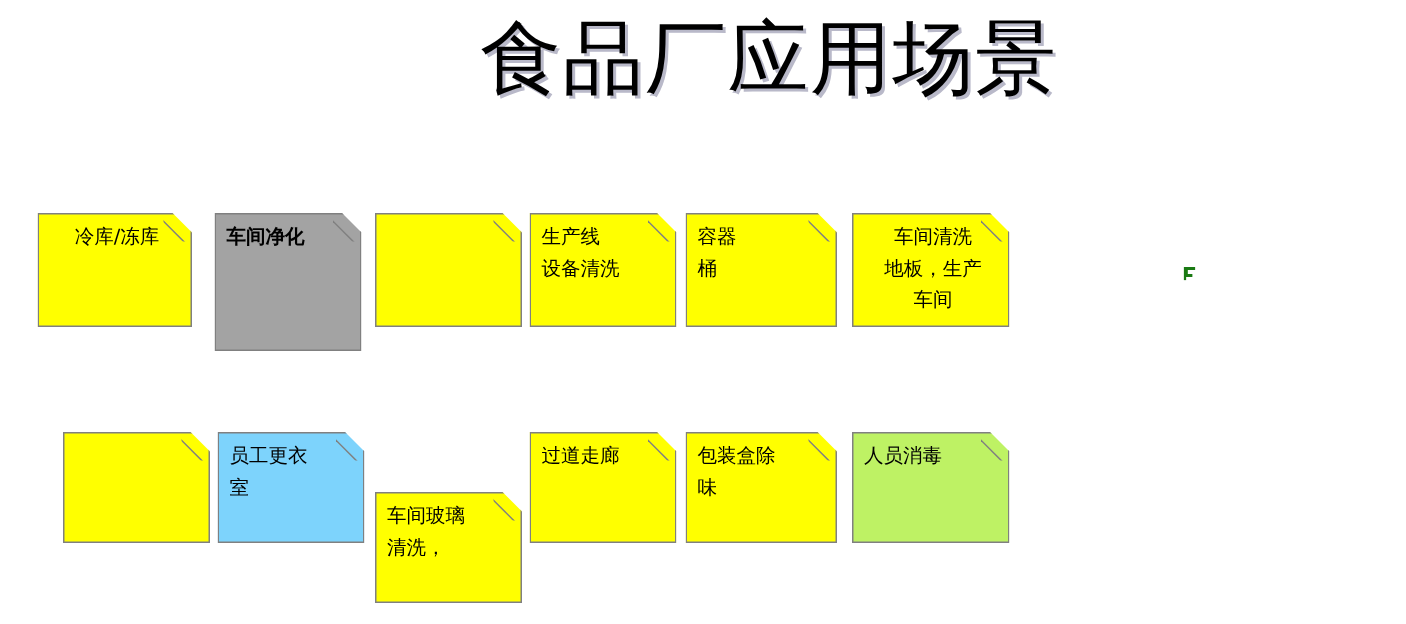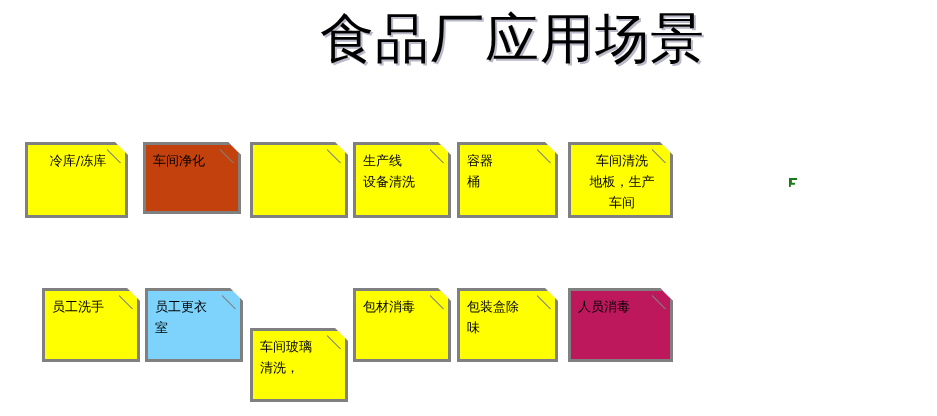--- a/index.html
+++ b/index.html
@@ -42,21 +42,21 @@
     text-shadow: 2px 2px 0 #b9b9c9;
     white-space: nowrap;
     padding-left: 44px;
   }
 
   
   .note {
     position: absolute;
     box-sizing: border-box;
     background: #ffff00;
-    border: 3px solid #4d7c0f;
+    border: 1px solid #4d7c0f;
     -webkit-clip-path: polygon(0 0, calc(100% - 13px) 0, 100% 13px, 100% 100%, 0 100%);
     clip-path: polygon(0 0, calc(100% - 13px) 0, 100% 13px, 100% 100%, 0 100%);
   }
   
   .note::before {
     content: "";
     position: absolute;
     left: 0; top: 0; right: 0; bottom: 0;
     background:
       linear-gradient(to bottom right, transparent 0, transparent 0) ;
@@ -115,21 +115,21 @@
 <div id="slide" style="background: rgb(255, 255, 255);">
 
   <div id="title" style="color: rgb(0, 0, 0);">食品厂应用场景</div>
 
   <div id="notes-layer">
       <div>
         <div class="note center" style="left: 25px; top: 142px; width: 103px; height: 76px; background: rgb(255, 255, 0); border-color: rgb(128, 128, 128);">
           <span class="edge"></span>
           <div class="note-text">冷库/冻库</div>
         </div>
-        <div class="note" style="left: 143px; top: 142px; width: 98px; height: 72px; background: #c2410c; border-color: rgb(128, 128, 128);">
+        <div class="note" style="left: 143px; top: 142px; width: 98px; height: 92px; background: #a3a3a3; border-color: rgb(128, 128, 128); font-weight: bold;">
           <span class="edge"></span>
           <div class="note-text">车间净化</div>
         </div>
         <div class="note" style="left: 250px; top: 142px; width: 98px; height: 76px; background: rgb(255, 255, 0); border-color: rgb(128, 128, 128);">
           <span class="edge"></span>
         </div>
         <div class="note" style="left: 353px; top: 142px; width: 98px; height: 76px; background: rgb(255, 255, 0); border-color: rgb(128, 128, 128);">
           <span class="edge"></span>
           <div class="note-text">生产线
 设备清洗</div>
@@ -142,42 +142,41 @@
         <div class="note center" style="left: 568px; top: 142px; width: 105px; height: 76px; background: rgb(255, 255, 0); border-color: rgb(128, 128, 128);">
           <span class="edge"></span>
           <div class="note-text">车间清洗
 地板，生产
 车间</div>
         </div>
       </div>
       <div>
         <div class="note" style="left: 42px; top: 288px; width: 98px; height: 74px; background: rgb(255, 255, 0); border-color: rgb(128, 128, 128);">
           <span class="edge"></span>
-          <div class="note-text">员工洗手</div>
         </div>
         <div class="note" style="left: 145px; top: 288px; width: 98px; height: 74px; background: #7dd3fc; border-color: rgb(128, 128, 128);">
           <span class="edge"></span>
           <div class="note-text">员工更衣
 室</div>
         </div>
         <div class="note" style="left: 250px; top: 288px; width: 98px; height: 74px; background: rgb(255, 255, 0); border-color: rgb(128, 128, 128); margin-top: 40px;">
           <span class="edge"></span>
           <div class="note-text">车间玻璃
 清洗，</div>
         </div>
         <div class="note" style="left: 353px; top: 288px; width: 98px; height: 74px; background: rgb(255, 255, 0); border-color: rgb(128, 128, 128);">
           <span class="edge"></span>
-          <div class="note-text">包材消毒</div>
+          <div class="note-text">过道走廊</div>
         </div>
         <div class="note" style="left: 457px; top: 288px; width: 101px; height: 74px; background: rgb(255, 255, 0); border-color: rgb(128, 128, 128); padding-left: 20px;">
           <span class="edge"></span>
           <div class="note-text">包装盒除
 味</div>
         </div>
-        <div class="note" style="left: 568px; top: 288px; width: 105px; height: 74px; background: #be185d; border-color: rgb(128, 128, 128);">
+        <div class="note" style="left: 568px; top: 288px; width: 105px; height: 74px; background: #bef264; border-color: rgb(128, 128, 128);">
           <span class="edge"></span>
           <div class="note-text">人员消毒</div>
         </div>
       </div>
     </div>
 
   <div id="marker" style="background: rgb(26, 122, 19); left: 789px; top: 178px;"></div>
 
 </div>
 

